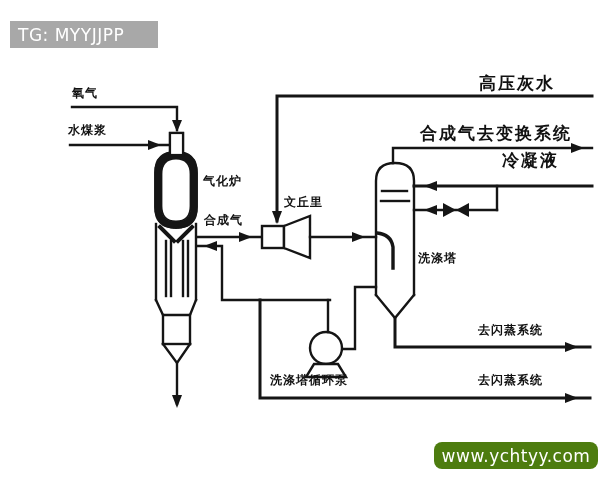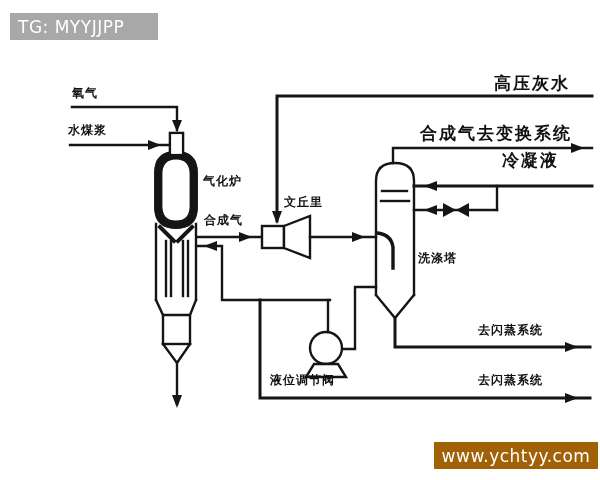--- a/index.html
+++ b/index.html
@@ -10,21 +10,21 @@
   svg.pipes{position:absolute;left:0;top:0;}
   .lbl{
     position:absolute;color:#111;font-weight:bold;font-size:12px;
     letter-spacing:1px;white-space:nowrap;line-height:1;
   }
   .lbl.big{font-size:17px;letter-spacing:2px;}
   .wm{
     position:absolute;color:#fff;font-size:17px;font-weight:normal;
     display:flex;align-items:center;letter-spacing:0.5px;
   }
-  .wm.tl{left:10px;top:13px;width:140px;height:27px;padding-left:8px;}
+  .wm.tl{left:10px;top:21px;width:140px;height:27px;padding-left:8px;}
   .wm.br{left:434px;top:442px;width:164px;height:27px;justify-content:center;}
 </style>
 </head>
 <body>
 
 <div class="canvas">
 
   <svg class="pipes" width="600" height="480" viewBox="0 0 600 480" stroke="#151515" fill="none" stroke-width="2.4" stroke-linecap="square" stroke-linejoin="miter">
 
     <g>
@@ -138,23 +138,23 @@
       <path d="M330,300 H222 V246 H197"></path>
       <polygon points="217,241 217,251 204,246" fill="#151515" stroke="none"></polygon>
     </g>
   </svg>
 
   <div class="lbl" style="left:72px;top:87px">氧气</div>
   <div class="lbl" style="left:68px;top:124px">水煤浆</div>
   <div class="lbl" style="left:203px;top:175px">气化炉</div>
   <div class="lbl" style="left:204px;top:214px">合成气</div>
   <div class="lbl" style="left:284px;top:196px">文丘里</div>
-  <div class="lbl big" style="left:494px;top:75px">高压灰水</div>
+  <div class="lbl big" style="left:479px;top:75px">高压灰水</div>
   <div class="lbl big" style="left:420px;top:125px">合成气去变换系统</div>
   <div class="lbl big" style="left:502px;top:152px">冷凝液</div>
   <div class="lbl" style="left:418px;top:252px">洗涤塔</div>
   <div class="lbl" style="left:478px;top:324px">去闪蒸系统</div>
   <div class="lbl" style="left:478px;top:374px">去闪蒸系统</div>
-  <div class="lbl" style="left:270px;top:374px">液位调节阀</div>
+  <div class="lbl" style="left:270px;top:374px">洗涤塔循环泵</div>
 
   <div class="wm tl" style="background: rgb(168, 168, 168); color: rgb(255, 255, 255);">TG: MYYJJPP</div>
-  <div class="wm br" style="background: #a16207; color: rgb(255, 255, 255);">www.ychtyy.com</div>
+  <div class="wm br" style="background: #4d7c0f; color: rgb(255, 255, 255); border-radius: 8px;">www.ychtyy.com</div>
 </div>
 
 </body></html>

